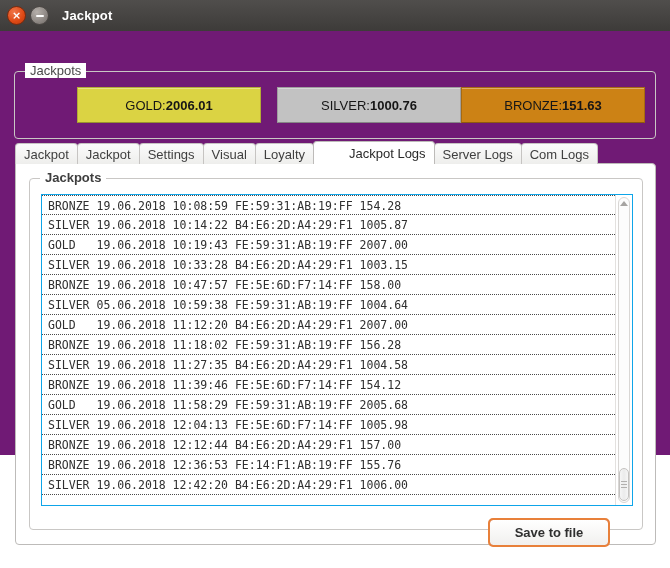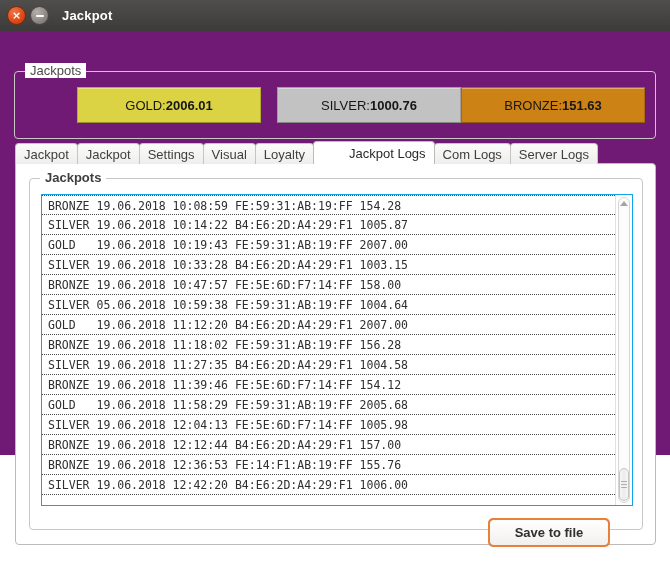--- a/index.html
+++ b/index.html
@@ -302,24 +302,24 @@
       <div class="tab">
         <span>Visual</span>
       </div>
       <div class="tab">
         <span>Loyalty</span>
       </div>
       <div class="tab active">
         <span>Jackpot Logs</span>
       </div>
       <div class="tab">
+        <span>Server Logs</span>
+      </div>
+      <div class="tab">
         <span>Com Logs</span>
-      </div>
-      <div class="tab">
-        <span>Server Logs</span>
       </div>
     </div>
 
   <div class="tabpanel">
 
     <div class="groupbox" id="inner-group">
       <div class="gb-title bold">Jackpots</div>
 
       <div class="listbox">
         <div class="list-inner" id="log-list">

